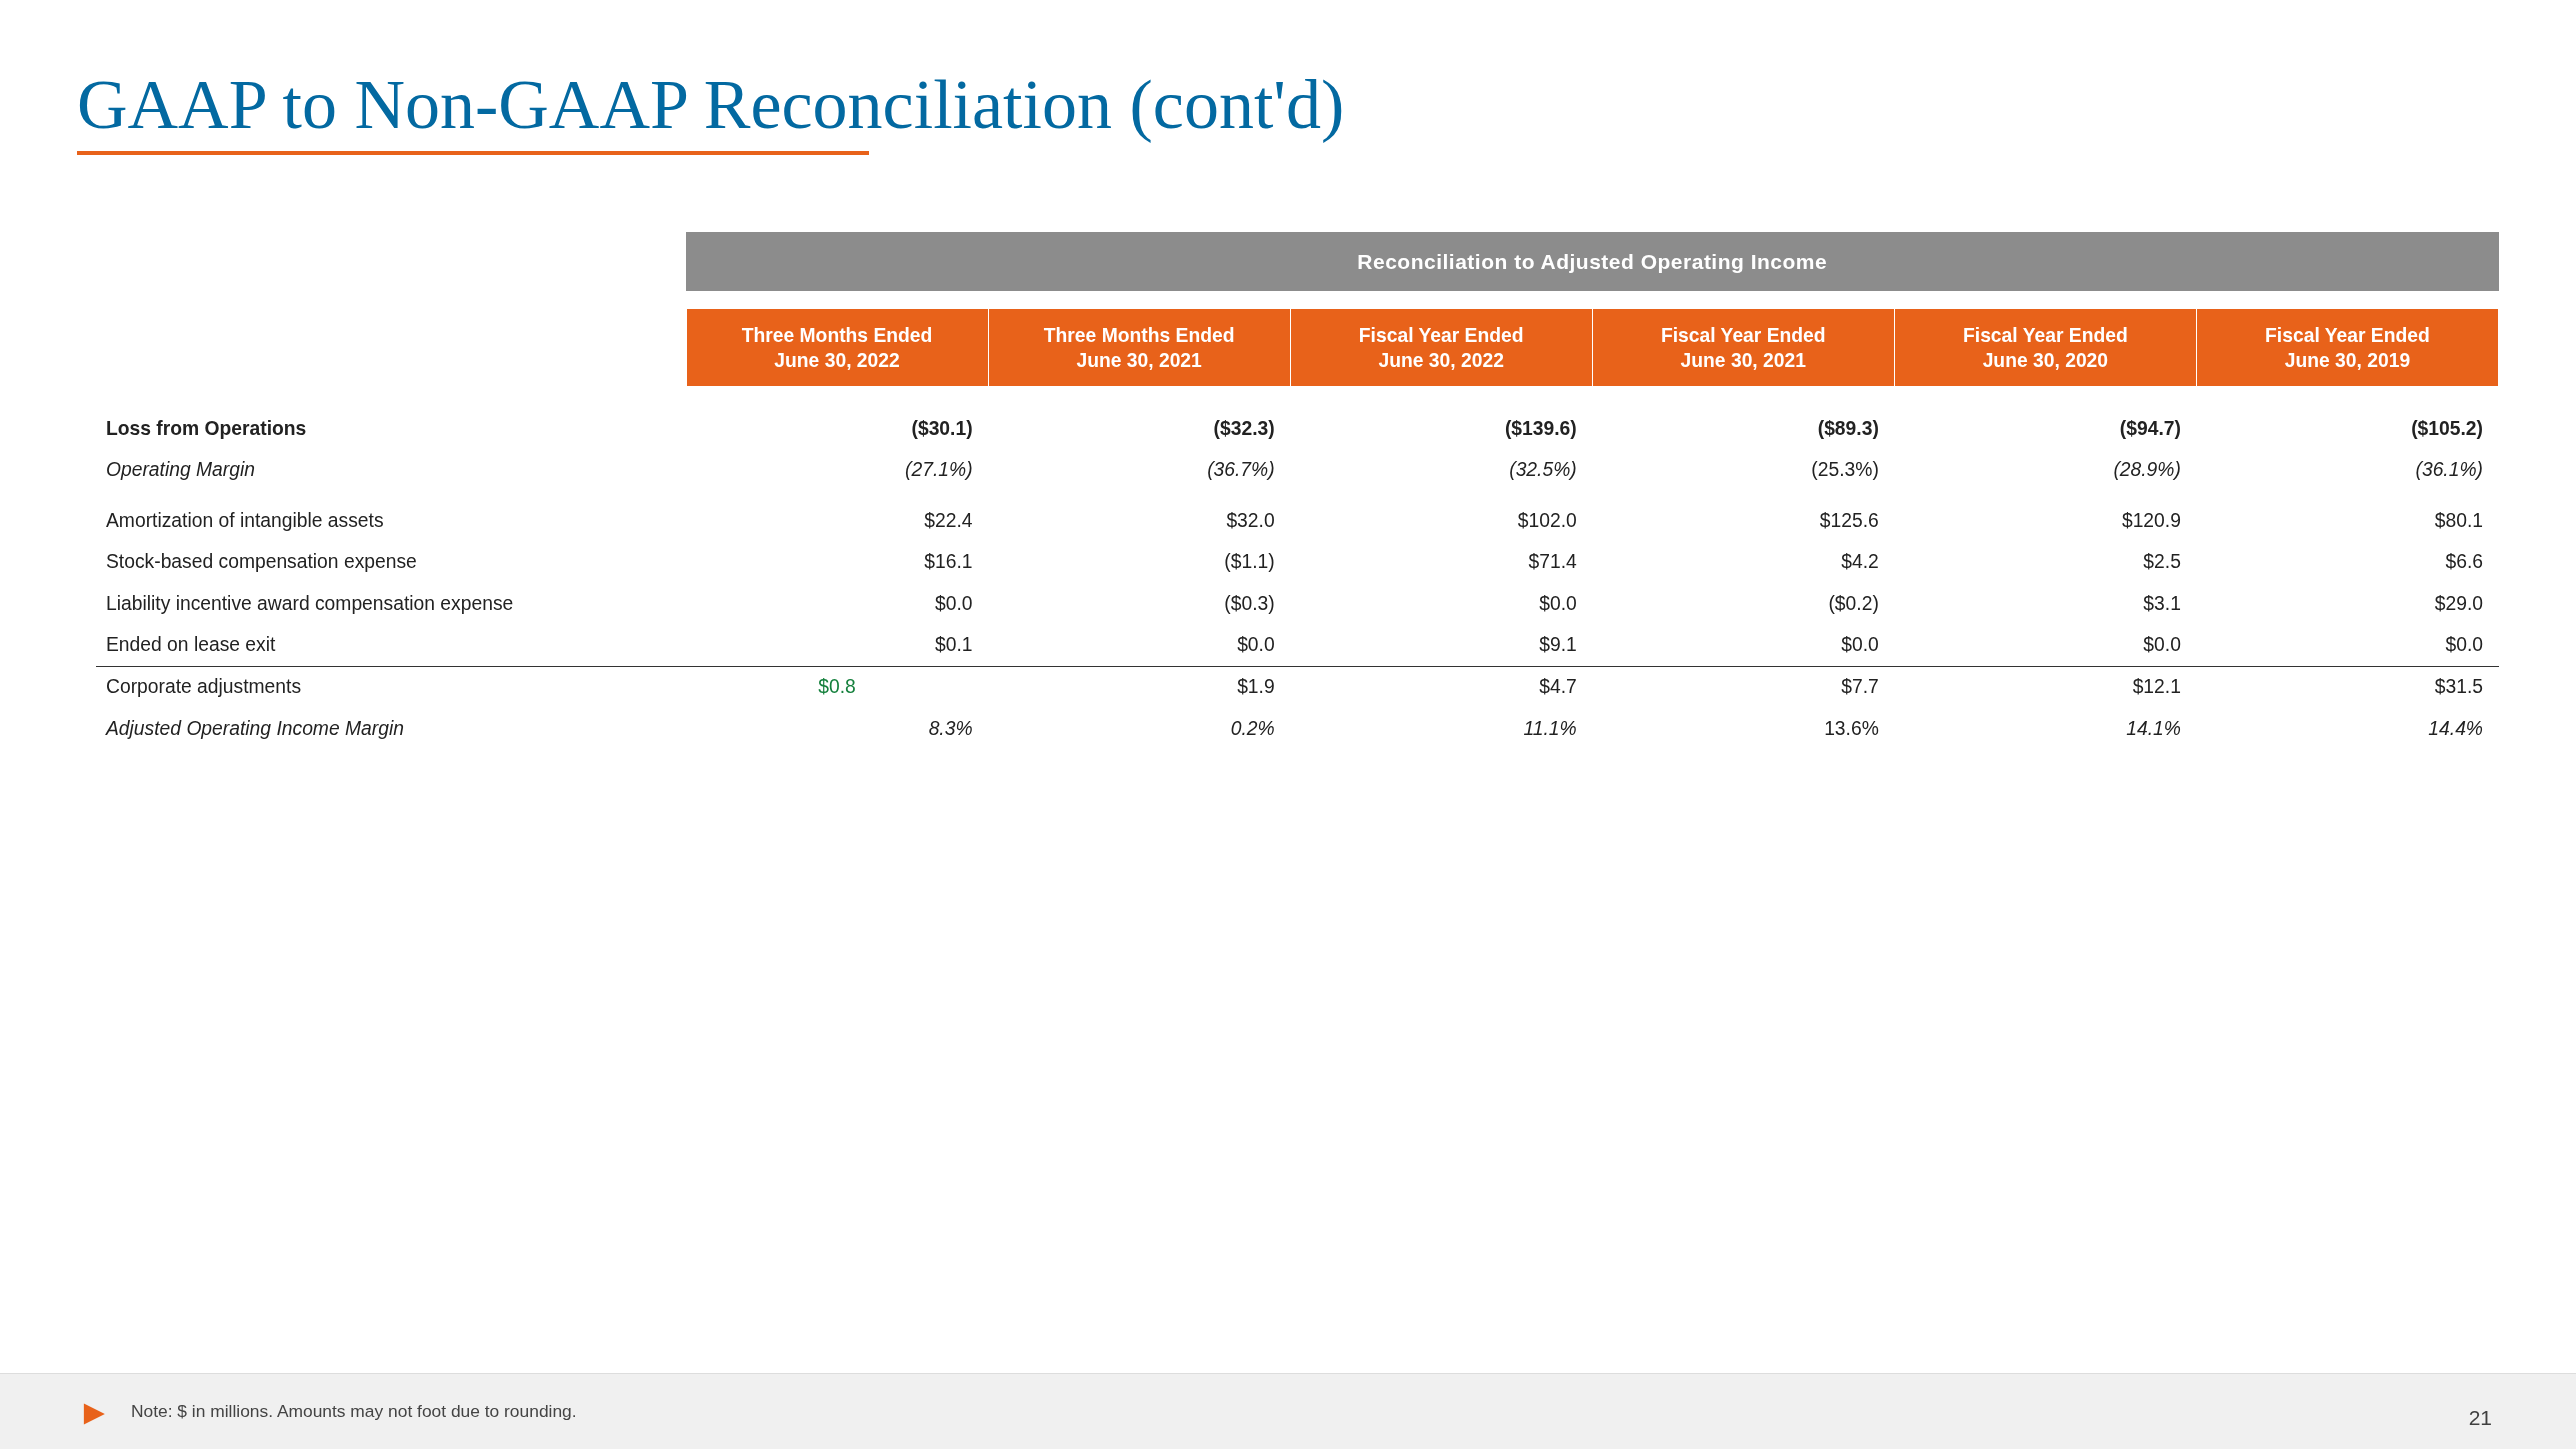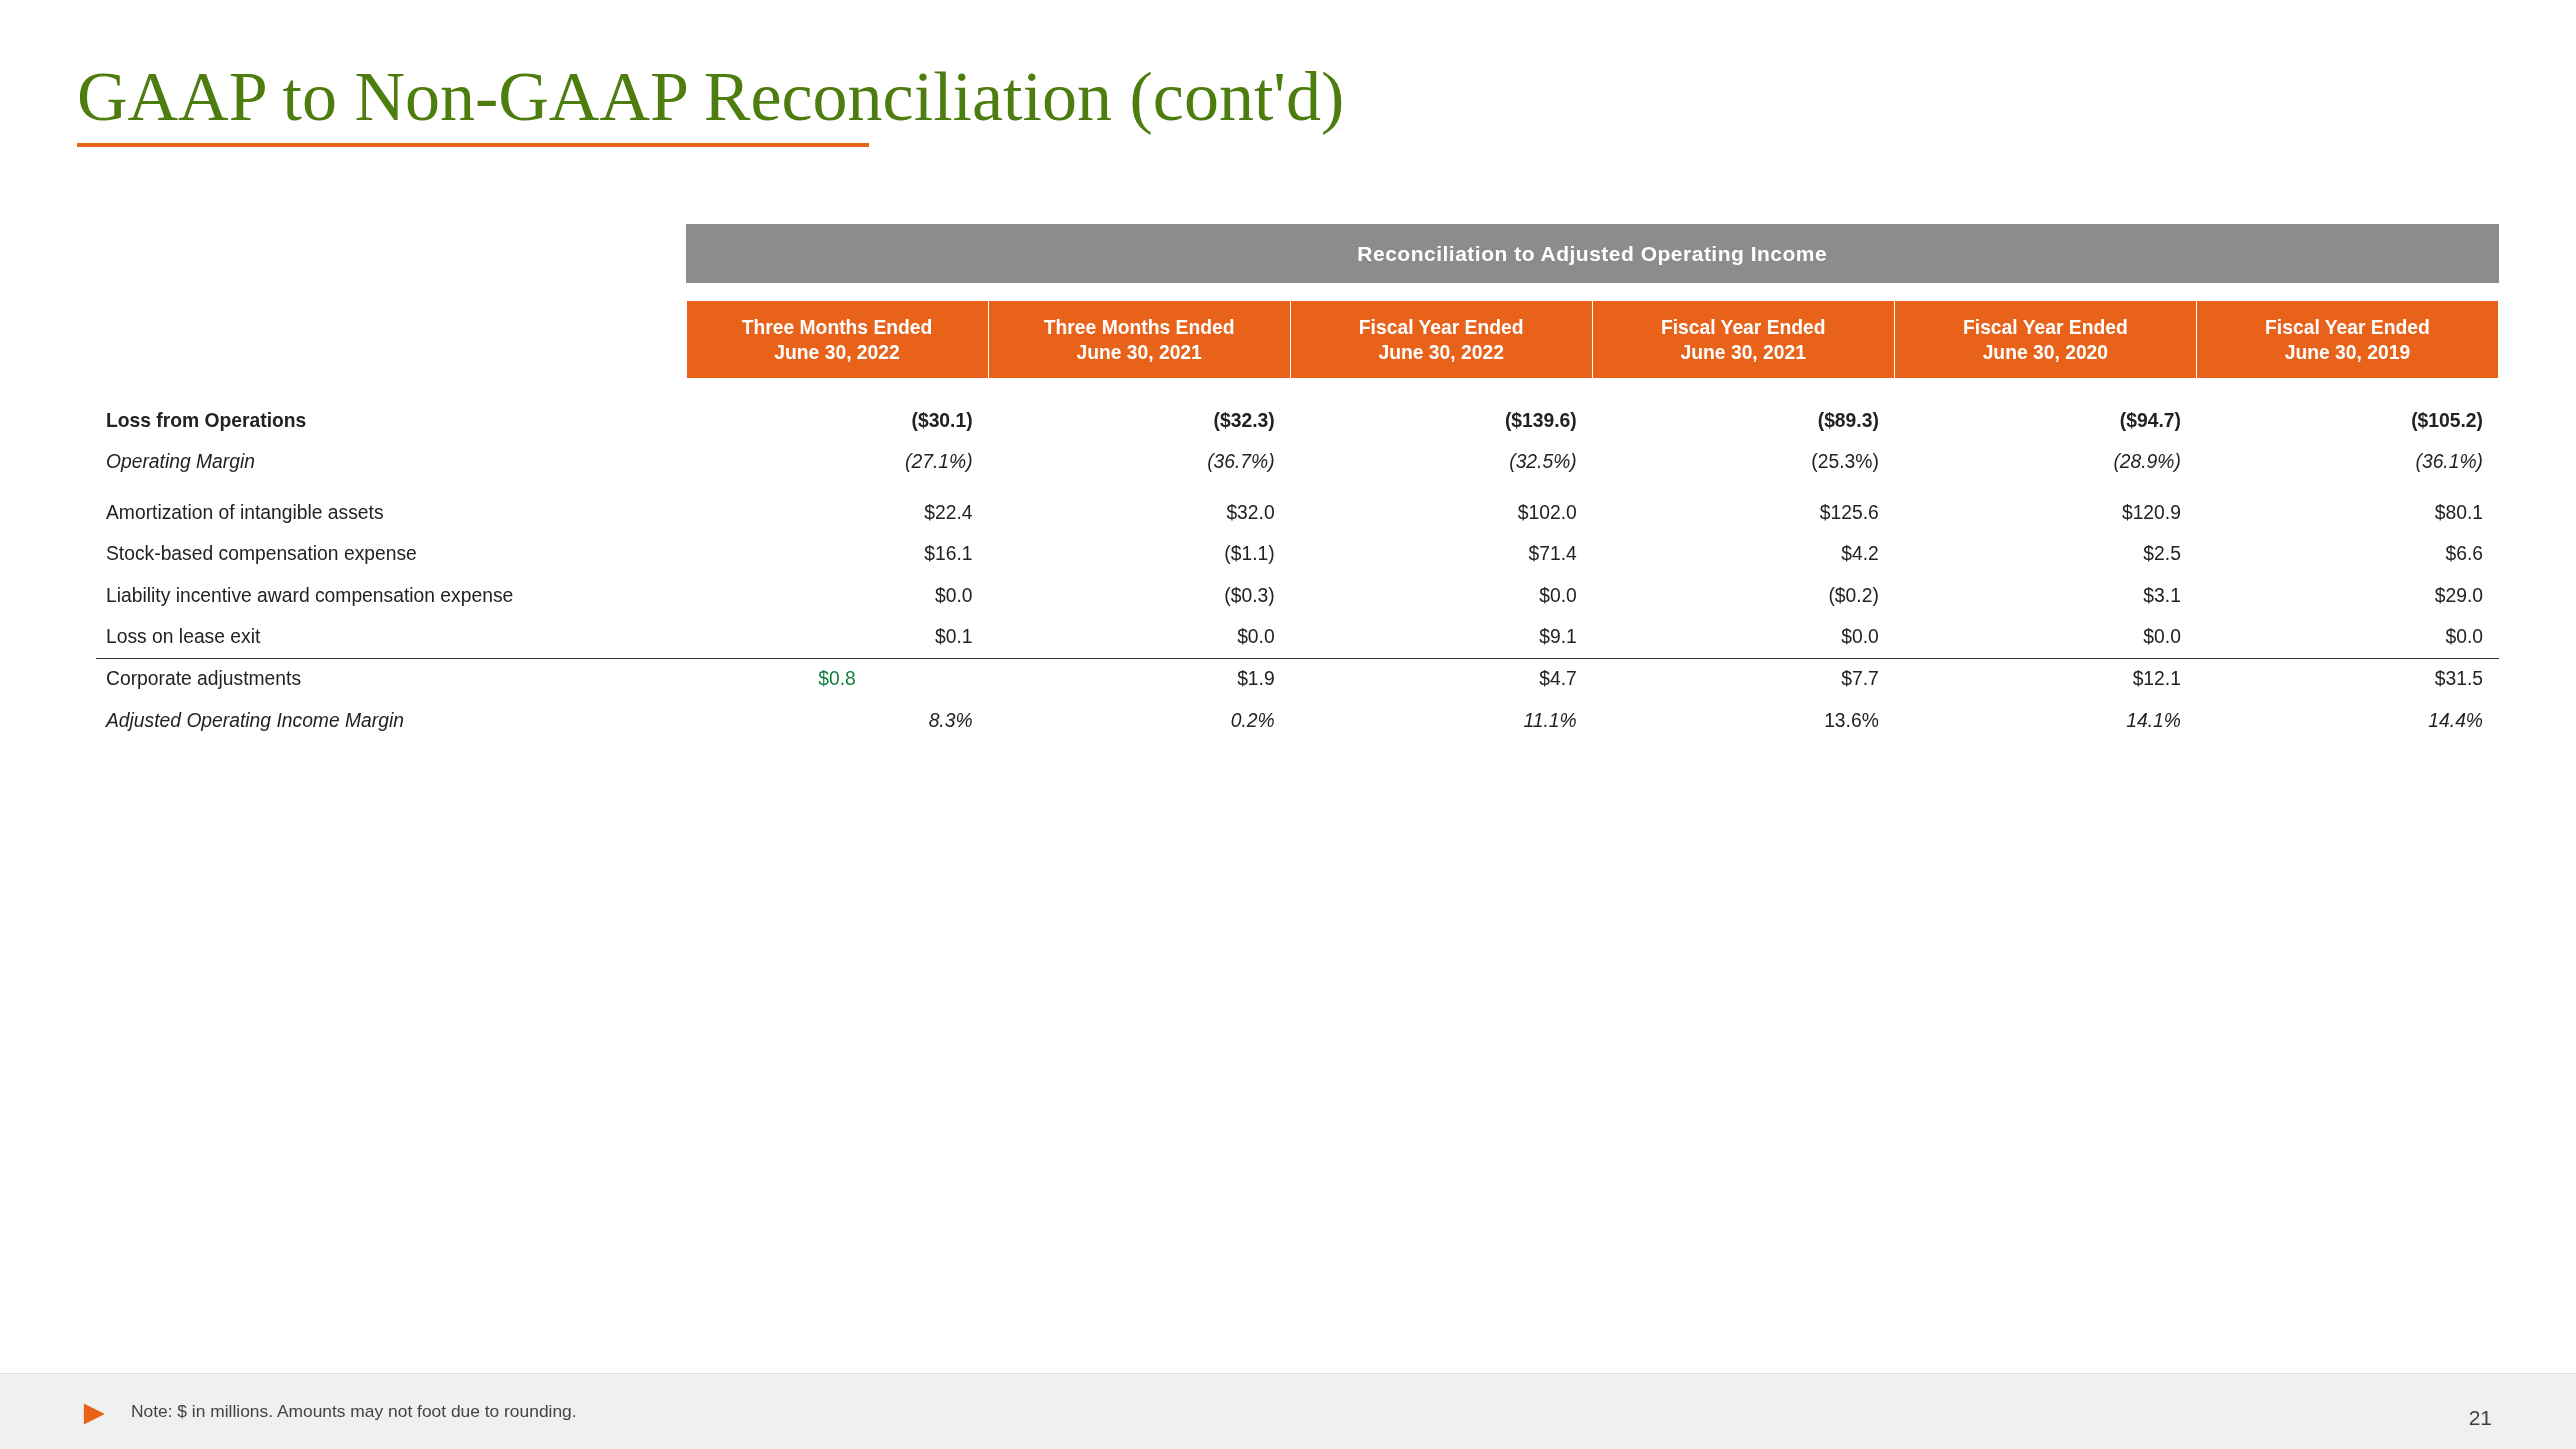--- a/index.html
+++ b/index.html
@@ -19,23 +19,24 @@
       position: relative;
     }
 
     
     .title-section {
       margin-bottom: 9.7px;
     }
     .title-text {
       font-family: 'Comic Sans MS', 'Segoe Script', cursive;
       font-size: 70px;
-      color: #4d7c0f;
+      color: #0369a1;
       font-weight: normal;
       line-height: 1.1;
+      margin-top: 8px;
     }
     .title-underline {
       width: 792px;
       height: 4.8px;
       background: #e8621a;
       margin-top: 7.7px;
     }
 
     
     .table-section {
@@ -223,21 +224,21 @@
           <tr>
             <td style="font-size: 19.3px; padding: 9.7px 15.5px 9.7px 9.7px; color: rgb(34, 34, 34);">Liability incentive award compensation expense</td>
             <td style="font-size: 19.3px; padding: 9.7px 15.5px; text-align: right; color: rgb(34, 34, 34);">$0.0</td>
             <td style="font-size: 19.3px; padding: 9.7px 15.5px; text-align: right; color: rgb(34, 34, 34);">($0.3)</td>
             <td style="font-size: 19.3px; padding: 9.7px 15.5px; text-align: right; color: rgb(34, 34, 34);">$0.0</td>
             <td style="font-size: 19.3px; padding: 9.7px 15.5px; text-align: right; color: rgb(34, 34, 34);">($0.2)</td>
             <td style="font-size: 19.3px; padding: 9.7px 15.5px; text-align: right; color: rgb(34, 34, 34);">$3.1</td>
             <td style="font-size: 19.3px; padding: 9.7px 15.5px; text-align: right; color: rgb(34, 34, 34);">$29.0</td>
           </tr>
           <tr>
-            <td style="font-size: 19.3px; padding: 9.7px 15.5px 9.7px 9.7px; color: rgb(34, 34, 34);">Loss on lease exit</td>
+            <td style="font-size: 19.3px; padding: 9.7px 15.5px 9.7px 9.7px; color: rgb(34, 34, 34);">Ended on lease exit</td>
             <td style="font-size: 19.3px; padding: 9.7px 15.5px; text-align: right; color: rgb(34, 34, 34);">$0.1</td>
             <td style="font-size: 19.3px; padding: 9.7px 15.5px; text-align: right; color: rgb(34, 34, 34);">$0.0</td>
             <td style="font-size: 19.3px; padding: 9.7px 15.5px; text-align: right; color: rgb(34, 34, 34);">$9.1</td>
             <td style="font-size: 19.3px; padding: 9.7px 15.5px; text-align: right; color: rgb(34, 34, 34);">$0.0</td>
             <td style="font-size: 19.3px; padding: 9.7px 15.5px; text-align: right; color: rgb(34, 34, 34);">$0.0</td>
             <td style="font-size: 19.3px; padding: 9.7px 15.5px; text-align: right; color: rgb(34, 34, 34);">$0.0</td>
           </tr>
           <tr>
             <td style="font-size: 19.3px; padding: 9.7px 15.5px 9.7px 9.7px; border-top: 1.4px solid rgb(51, 51, 51); color: rgb(34, 34, 34);">Corporate adjustments</td>
             <td style="font-size: 19.3px; padding: 9.7px 15.5px; text-align: center; border-top: 1.4px solid rgb(51, 51, 51); color: #15803d;">$0.8</td>

